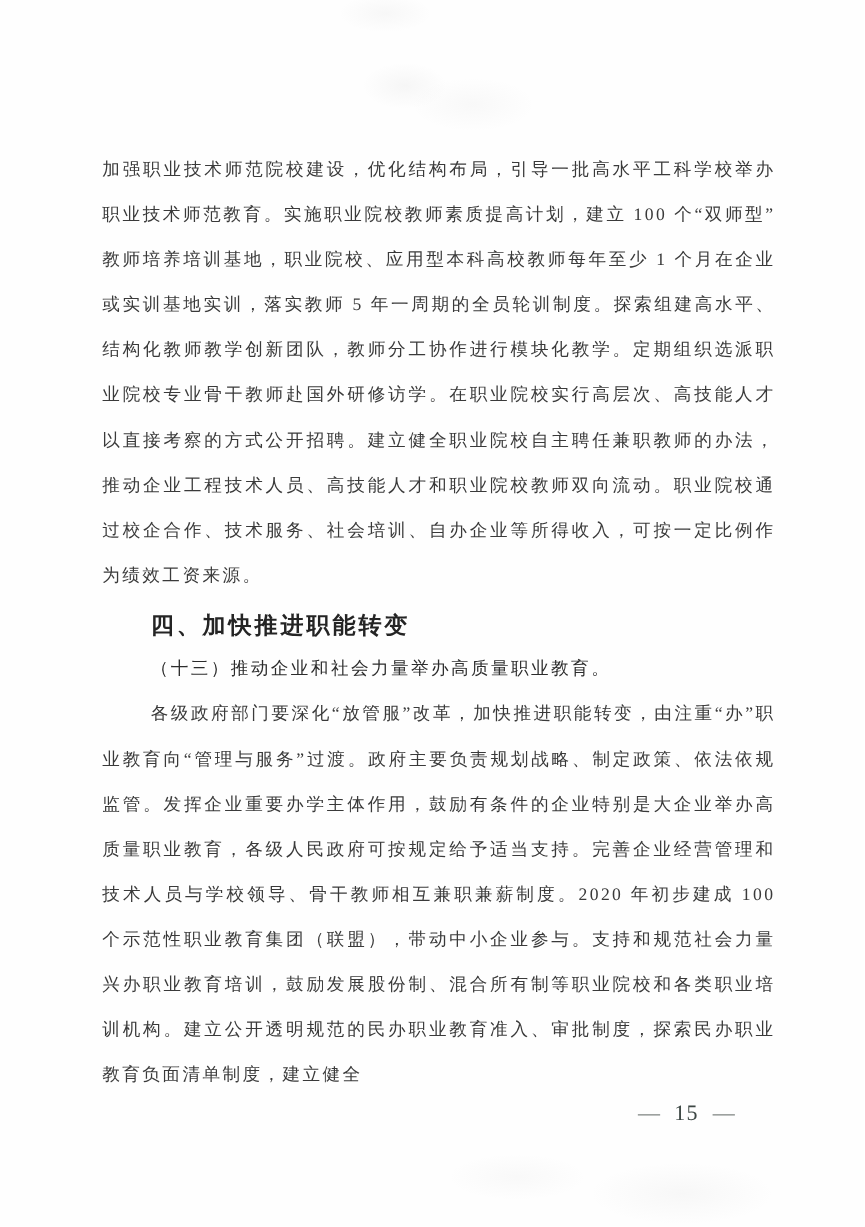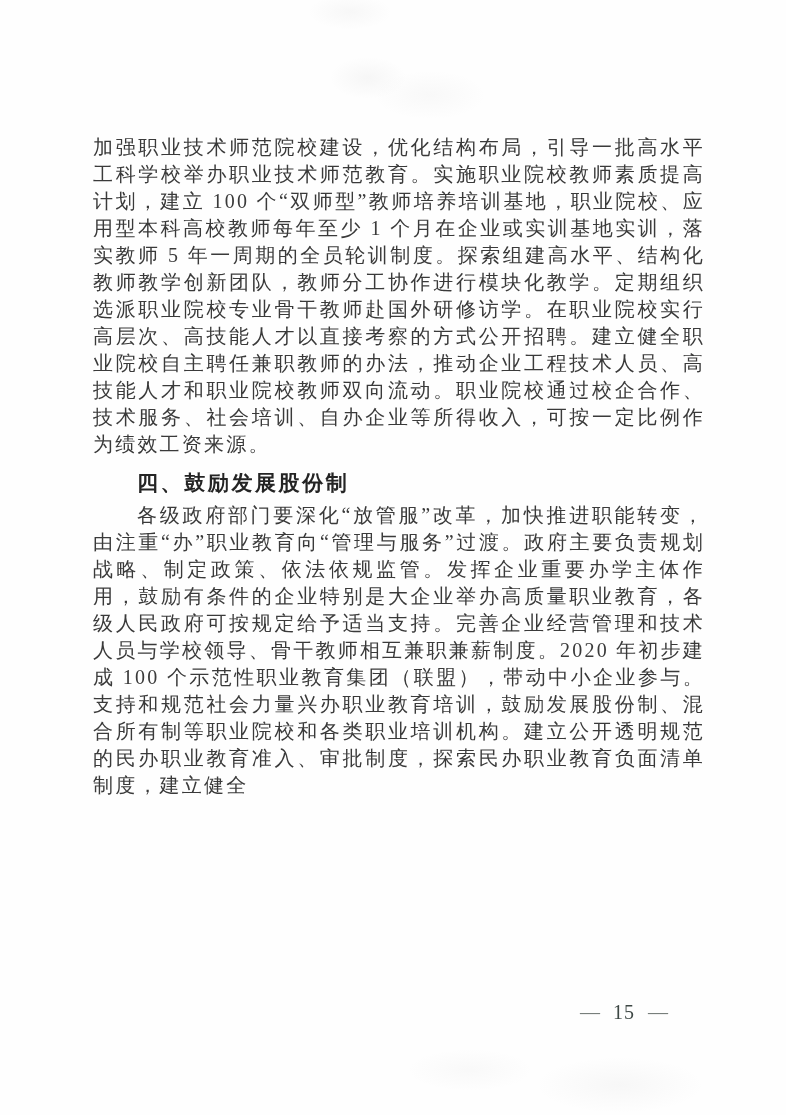--- a/index.html
+++ b/index.html
@@ -24,22 +24,22 @@
     color: #333333;
   }
   .body-text {
     position: absolute;
     left: 93px;
     top: 134px;
     width: 612px;
   }
   .para {
     margin: 0;
-    font-size: 20px;
-    line-height: 27px;
+    font-size: 16px;
+    line-height: 41px;
     letter-spacing: 2.2px;
     text-align: justify;
     color: #3a3a3a;
   }
   .para.no-indent { text-indent: 0; }
   .para.indent { text-indent: 44px; }
   .heading {
     margin: 6px 0 0 0;
     font-family: "Liberation Sans", "DejaVu Sans", sans-serif;
     font-weight: bold;
@@ -70,21 +70,22 @@
   .footer .num {
     letter-spacing: 1px;
   }
 </style>
 </head>
 <body>
 
 <div class="page">
   <div class="body-text">
     <p class="para no-indent">加强职业技术师范院校建设，优化结构布局，引导一批高水平工科学校举办职业技术师范教育。实施职业院校教师素质提高计划，建立 100 个“双师型”教师培养培训基地，职业院校、应用型本科高校教师每年至少 1 个月在企业或实训基地实训，落实教师 5 年一周期的全员轮训制度。探索组建高水平、结构化教师教学创新团队，教师分工协作进行模块化教学。定期组织选派职业院校专业骨干教师赴国外研修访学。在职业院校实行高层次、高技能人才以直接考察的方式公开招聘。建立健全职业院校自主聘任兼职教师的办法，推动企业工程技术人员、高技能人才和职业院校教师双向流动。职业院校通过校企合作、技术服务、社会培训、自办企业等所得收入，可按一定比例作为绩效工资来源。</p>
-    <h2 class="heading">四、鼓励发展股份制</h2>
+    <h2 class="heading">四、加快推进职能转变</h2>
+    <p class="para indent subheading">（十三）推动企业和社会力量举办高质量职业教育。</p>
     <p class="para indent">各级政府部门要深化“放管服”改革，加快推进职能转变，由注重“办”职业教育向“管理与服务”过渡。政府主要负责规划战略、制定政策、依法依规监管。发挥企业重要办学主体作用，鼓励有条件的企业特别是大企业举办高质量职业教育，各级人民政府可按规定给予适当支持。完善企业经营管理和技术人员与学校领导、骨干教师相互兼职兼薪制度。2020 年初步建成 100 个示范性职业教育集团（联盟），带动中小企业参与。支持和规范社会力量兴办职业教育培训，鼓励发展股份制、混合所有制等职业院校和各类职业培训机构。建立公开透明规范的民办职业教育准入、审批制度，探索民办职业教育负面清单制度，建立健全</p>
   </div>
 
   <div class="footer">
     <span class="dash">—</span>
     <span class="num">15</span>
     <span class="dash">—</span>
   </div>
 </div>
 

